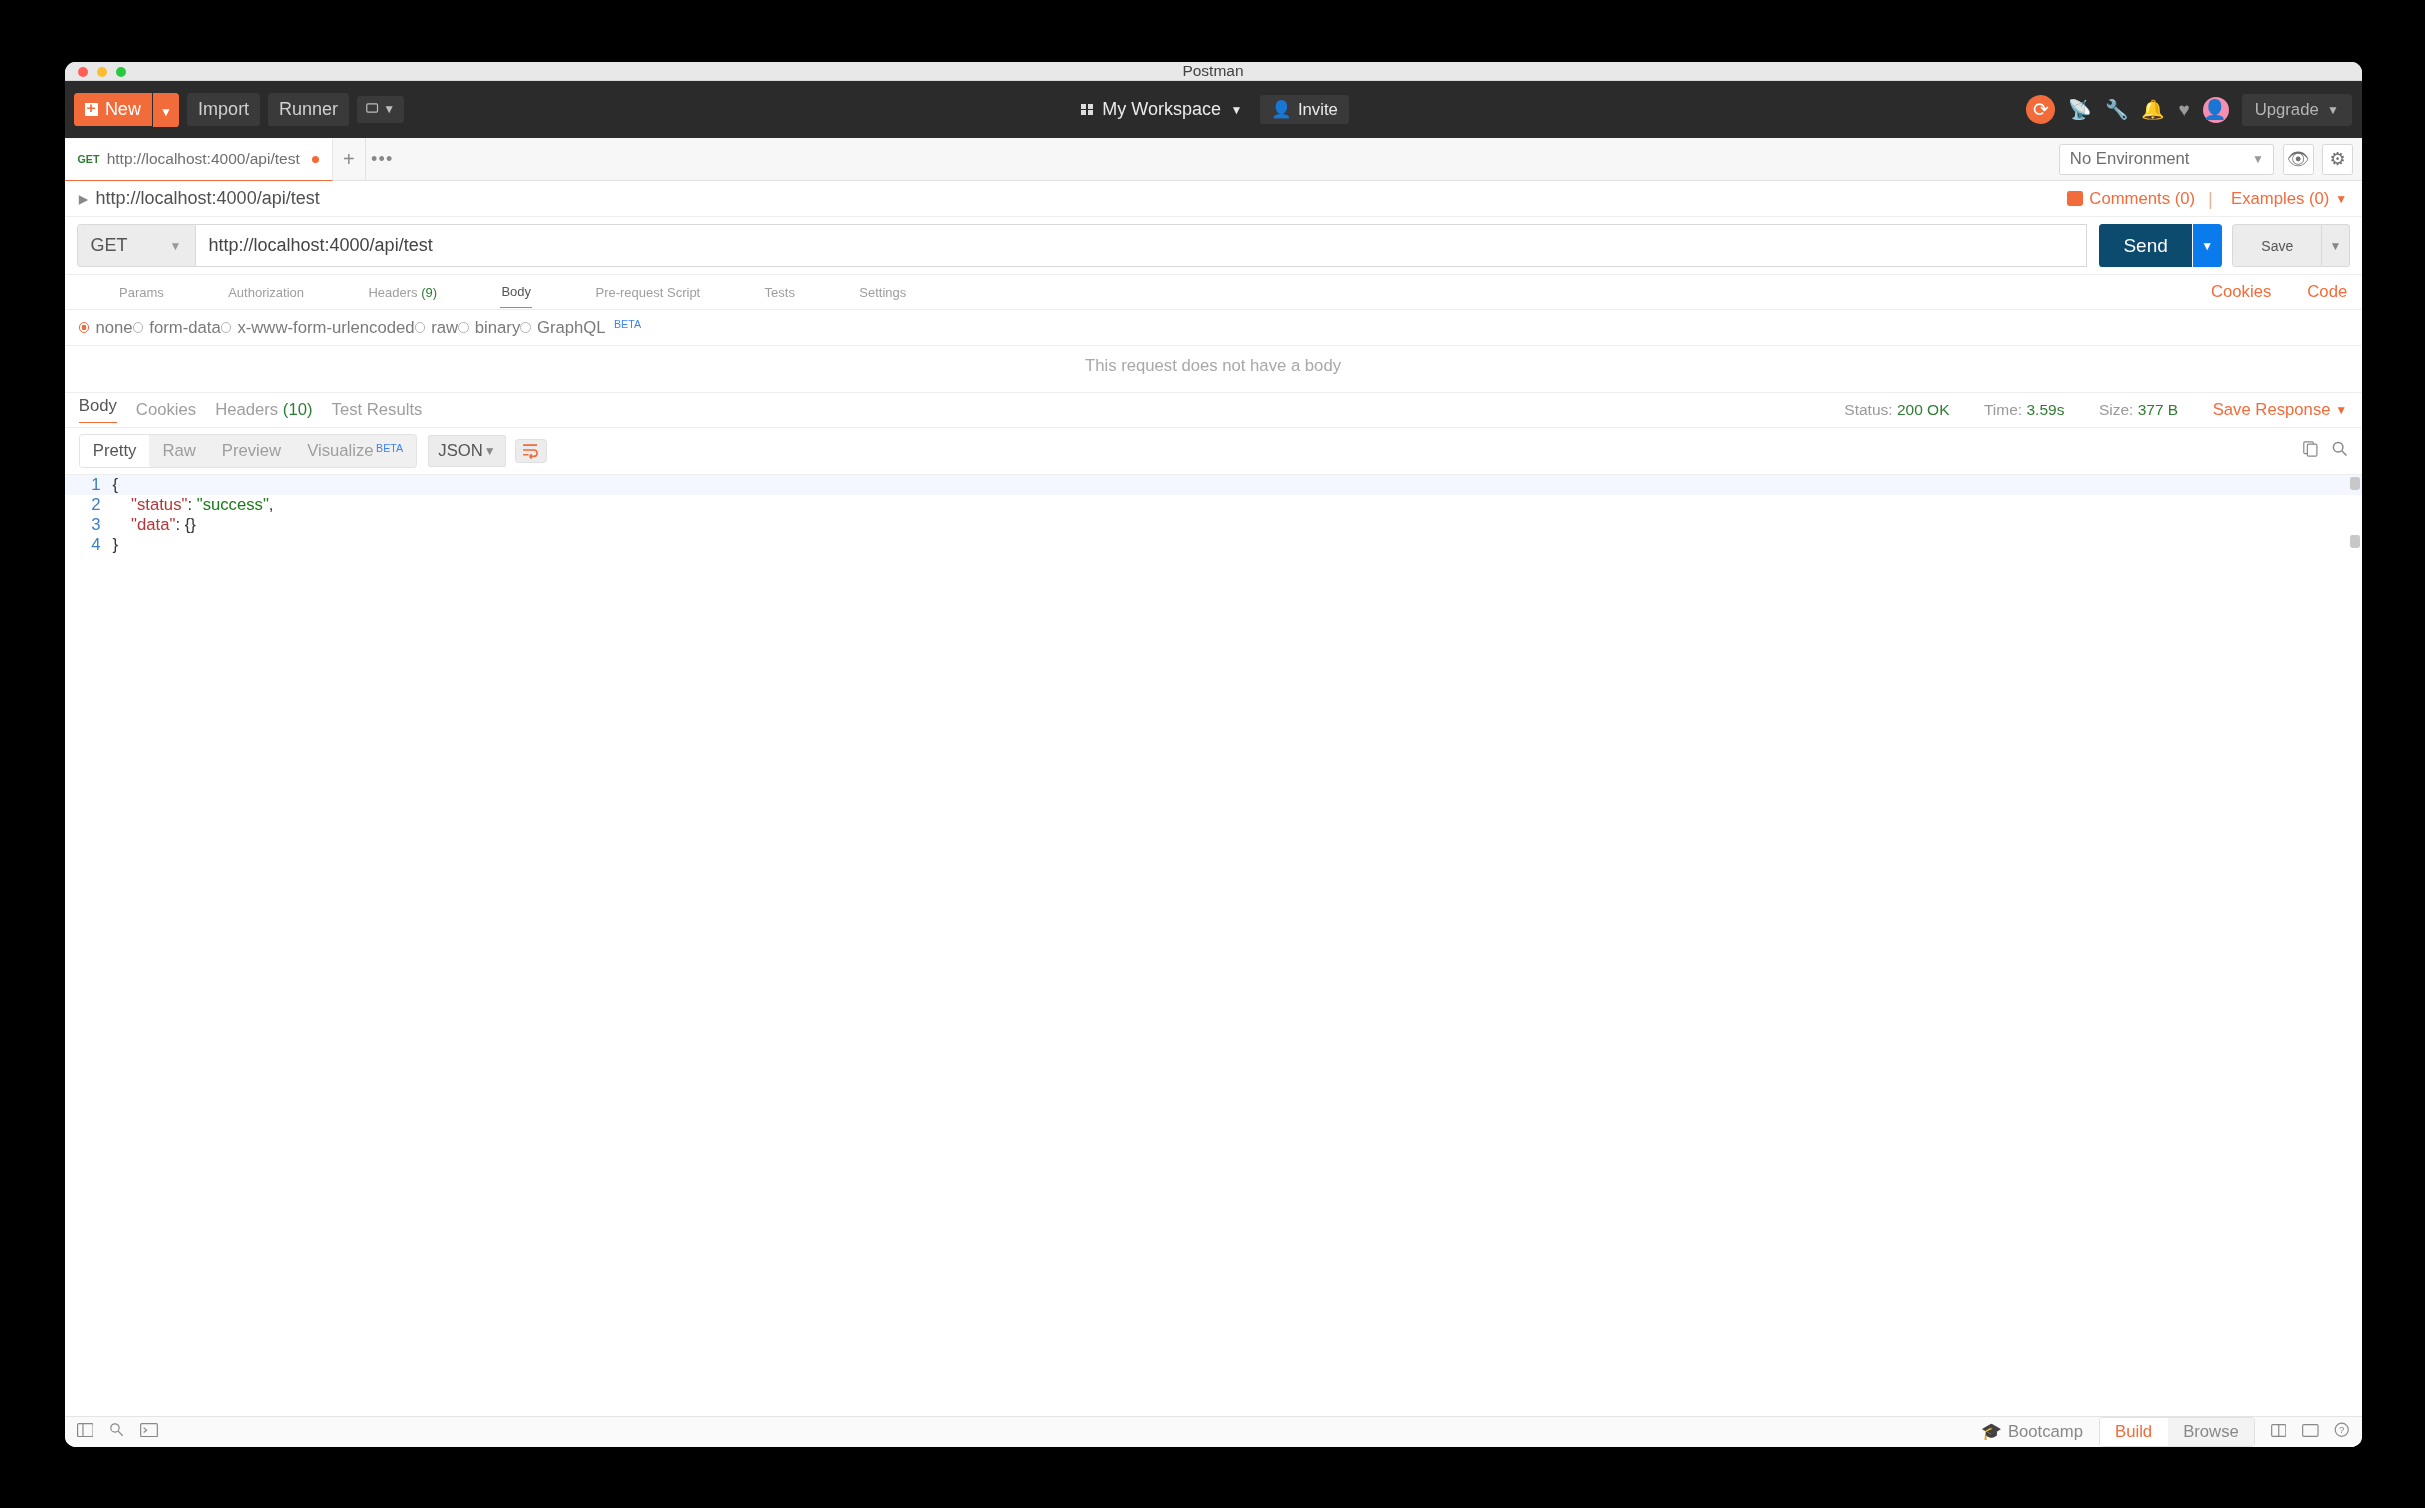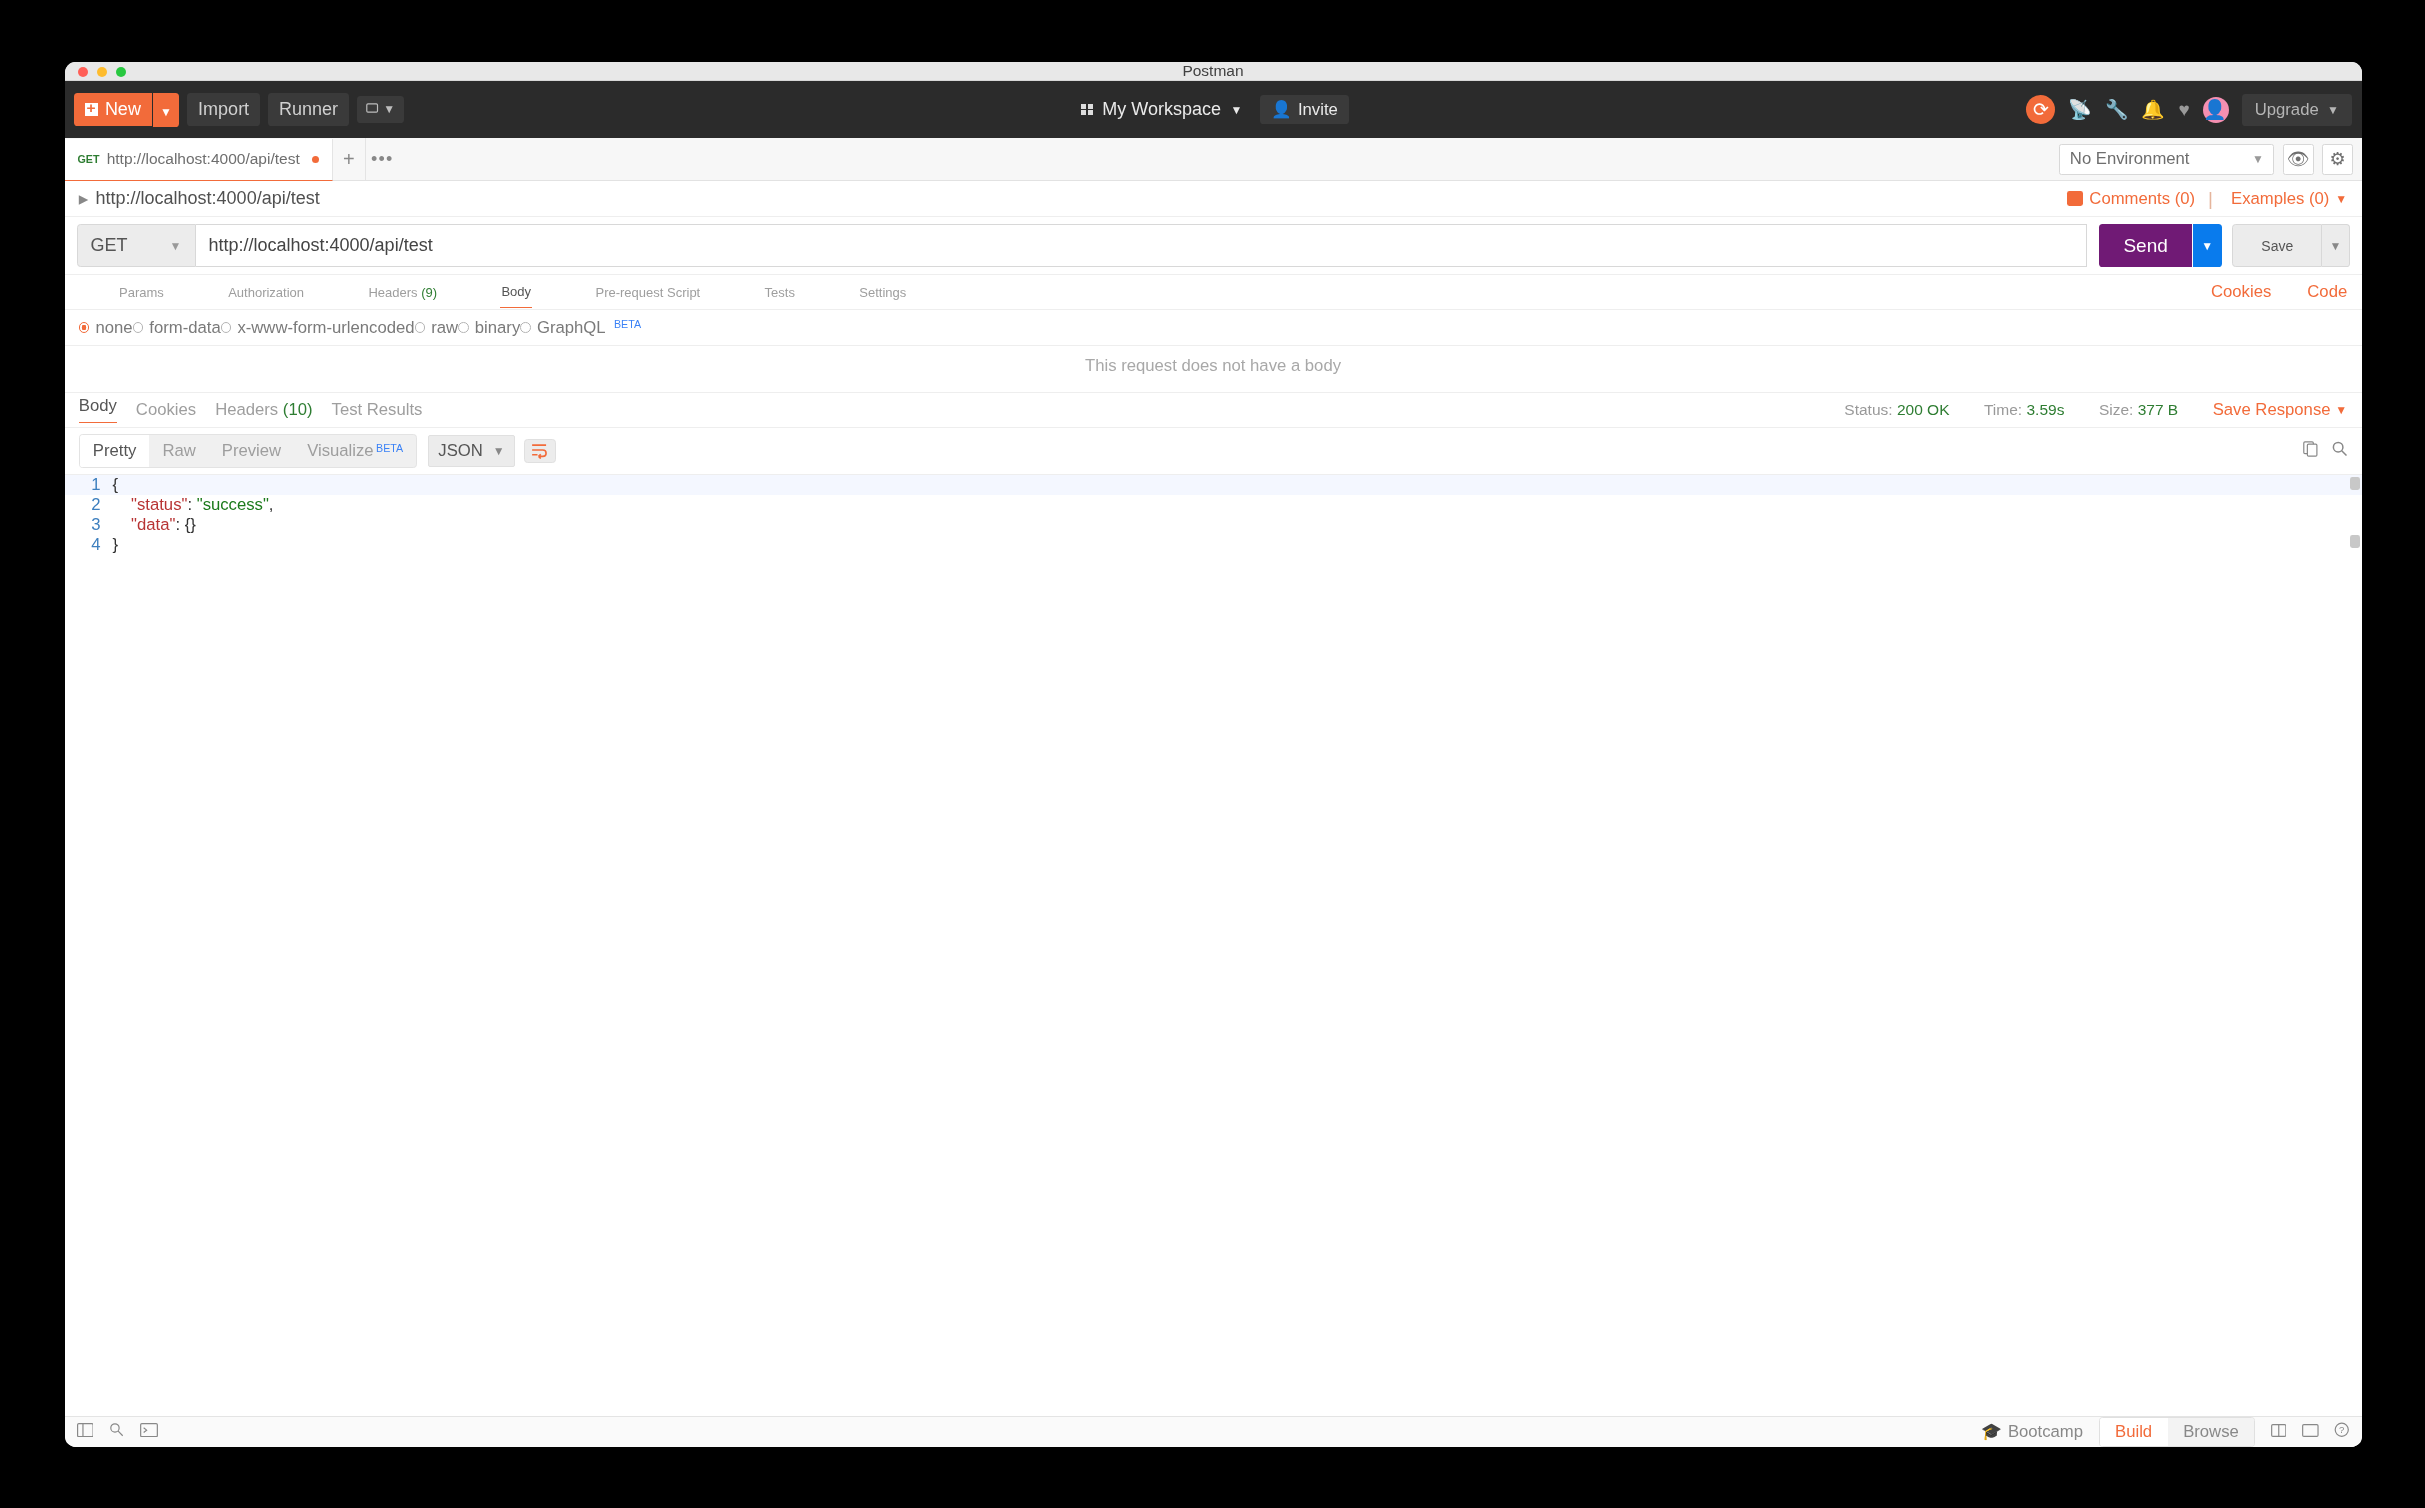--- a/index.html
+++ b/index.html
@@ -53,21 +53,21 @@
 .cmt-link .cmt-icon{ width:16.7px; height:14.3px; background:#f26b3a; border-radius:2.4px; position:relative;}
 .cmt-link .cmt-icon::after{content:''; position:absolute; bottom:-3.6px; left:3.6px; border:3px solid transparent; border-top-color:#f26b3a;}
 .ex-link { color:#f26b3a; font-size:16.7px; margin-left:18px; display:flex; align-items:center; gap:6px;}
 .mini-sep{ color:#e5b59c; margin-left:13px; }
 
 
 .urlrow { padding:7.2px 12px; display:flex; align-items:center; gap:0; border-bottom:0.6px solid #eee; background:#fff;}
 .method-sel { width:119px; height:43px; background:#ececec; border:0.6px solid #d8d8d8; border-radius:3.6px 0 0 3.6px; display:flex; align-items:center; padding:0 13px; color:#555; font-size:18px; justify-content:space-between;}
 .url-input { flex:1; height:43px; border:0.6px solid #d8d8d8; border-left:none; padding:0 13px; font-size:18px; color:#444; background:#fff;}
 .send-group{ display:flex; margin-left:12px;}
-.btn-send { height:43px; background:#701a75; color:#fff; border:none; padding:0 24px; font-size:19px; border-radius:3.6px 0 0 3.6px;}
+.btn-send { height:43px; background:#0c4a6e; color:#fff; border:none; padding:0 24px; font-size:19px; border-radius:3.6px 0 0 3.6px;}
 .btn-send-drop { height:43px; background:#097bed; color:#fff; border:none; padding:0 8.4px; border-radius:0 3.6px 3.6px 0; margin-left:1.2px;}
 .save-group{ display:flex; margin-left:10.7px;}
 .btn-save { height:43px; background:#ececec; color:#555; border:0.6px solid #d8d8d8; padding:0 28px; font-size:14px; border-radius:3.6px 0 0 3.6px;}
 .btn-save-drop{ height:43px; background:#ececec; border:0.6px solid #d8d8d8; border-left:none; padding:0 7.2px; border-radius:0 3.6px 3.6px 0;}
 
 
 .rtabs { display:flex; align-items:center; padding:0 14.3px; height:35px; gap:23px; border-bottom:0.6px solid #eee;}
 .rtab { color:#9e9e9e; font-size:13px; padding:7.2px 1.2px;margin-left:39px; }
 .rtab .count { color:#2e7d32; }
 .rtab.active { color:#555; border-bottom:1.8px solid #f26b3a; }
@@ -90,21 +90,21 @@
 .resp-header .flex1{flex:1;}
 .status-item{ color:#999; font-size:15.5px;}
 .status-item .val{ color:#2e7d32;}
 .save-resp{ color:#f26b3a; font-size:16.7px; display:flex; align-items:center; gap:4.8px; margin-left:15.5px;}
 
 
 .prettybar { display:flex; align-items:center; padding:6px 14.3px; gap:0; border-bottom:0.6px solid #eee;}
 .seg-group{ display:flex; background:#f0f0f0; border:0.6px solid #e3e3e3; border-radius:3.6px; overflow:hidden;}
 .seg { padding:6px 13px; font-size:16.7px; color:#9e9e9e;}
 .seg.active{ background:#fff; color:#555;}
-.json-sel{ margin-left:10.7px; display:flex; align-items:center; gap:10px; background:#ececec; border:0.6px solid #e0e0e0; padding:4.8px 9.5px; border-radius:2px; color:#555; font-size:16.7px;}
+.json-sel{ margin-left:10.7px; display:flex; align-items:center; gap:1px; background:#ececec; border:0.6px solid #e0e0e0; padding:4.8px 9.5px; border-radius:2px; color:#555; font-size:16.7px;}
 .wrap-btn{ margin-left:8.4px; background:#ececec; border:0.6px solid #e0e0e0; padding:3.6px 6px; border-radius:3.6px;}
 .wrap-btn svg{display:block;}
 .prettybar .flex1{flex:1;}
 .pb-icon{ color:#888; margin-left:12px; font-size:18px;}
 
 
 .codearea{ flex:1; overflow:auto; font-family: "SFMono-Regular", Menlo, Consolas, monospace; font-size:16.7px; position:relative;}
 .codeline{ display:flex;}
 .codeline.hl{ background:#f4f7ff;}
 .ln{ width:48px; text-align:right; color:#3d7fbf; padding-right:12px; user-select:none;}

